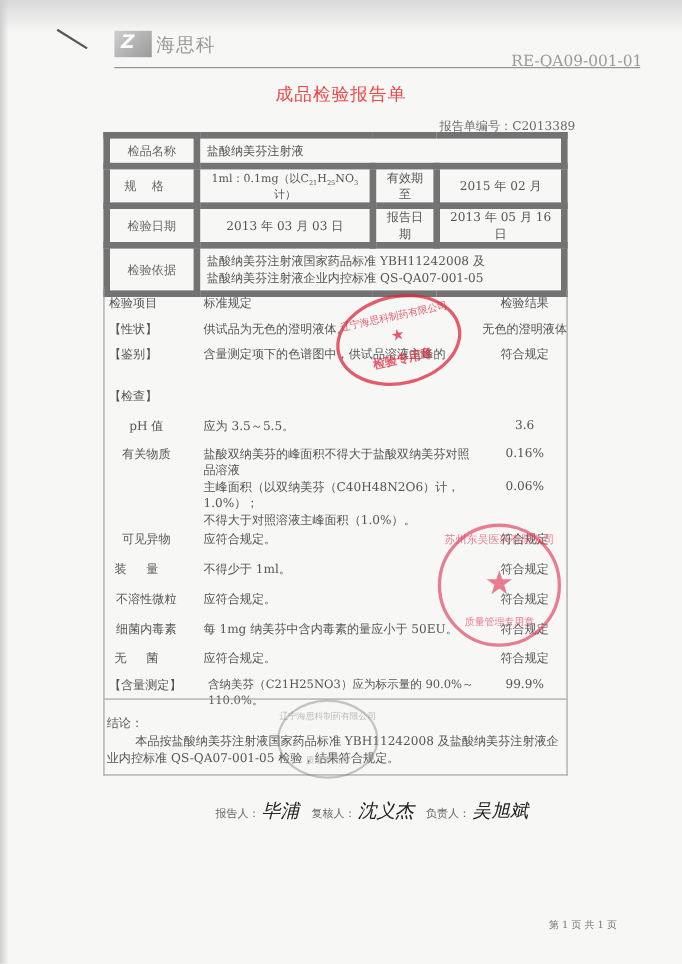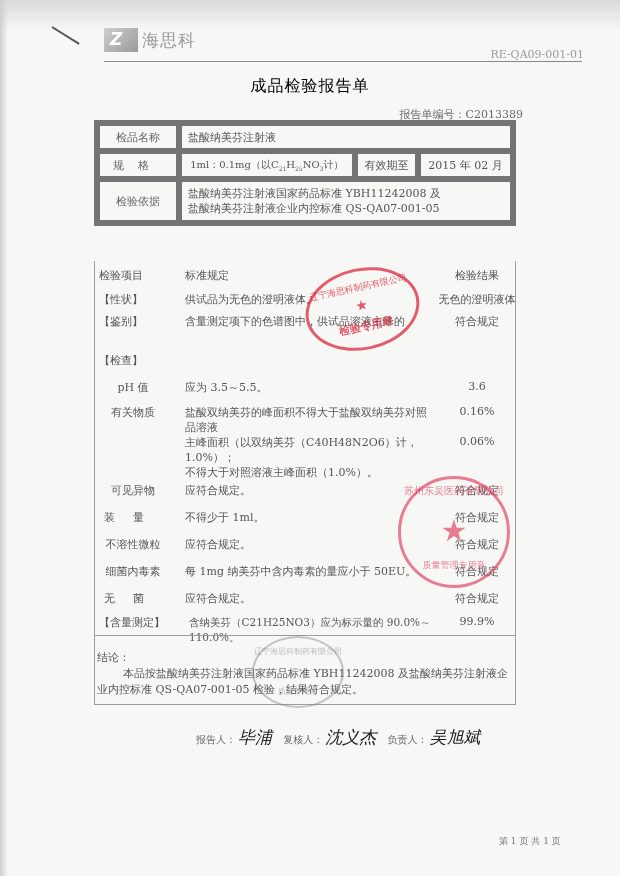--- a/index.html
+++ b/index.html
@@ -28,28 +28,28 @@
   }
   .logo-box span {
     position:absolute; left:6px; top:1px; font-size:17px; font-style:italic;
     color:#fff; font-family:"DejaVu Sans",sans-serif; font-weight:bold;
   }
   .logo-text {
     position:absolute; left:38px; top:3px; font-size:17px; color:#9a9a9a;
     font-family:"DejaVu Sans",sans-serif; letter-spacing:1px;
   }
   .doc-code {
-    position:absolute; right:-2px; top:22px; font-size:11px; color:#9a9a9a;
+    position:absolute; right:-2px; top:22px; font-size:14px; color:#9a9a9a;
   }
   .header-rule {
     position:absolute; left:0; top:35px; width:478px; height:1px; background:#8a8a8a;
   }
   .title {
     position:absolute; left:0; width:620px; top:76px; text-align:center;
-    font-size:16px; color:#000000; letter-spacing:1px;
+    font-size:16px; color:#ef4444; letter-spacing:1px;
   }
   .report-no {
     position:absolute; right:97px; top:107px; font-size:11px; color:#6a6a6a;margin-left:21px;
   }
   table.info {
     position:absolute; left:94px; top:120px; width:422px;
     border-collapse:collapse; font-size:11px;
   }
   table.info td {
     border:6px solid #737373; height:22px; padding:0 6px; color:#555;
@@ -121,20 +121,26 @@
     <td class="lbl">检品名称</td>
     <td colspan="3">盐酸纳美芬注射液</td>
   </tr>
   <tr>
     <td class="lbl"><span class="spaced">规格</span></td>
     <td class="c" style="font-size:10px"><span>1ml：0.1mg（以C</span><sub>21</sub><span>H</span><sub>25</sub><span>NO</span><sub>3</sub><span>计）</span></td>
     <td class="c">有效期至</td>
     <td class="c">2015 年 02 月</td>
   </tr>
   <tr>
+    <td class="lbl">检验日期</td>
+    <td class="c">2013 年 03 月 03 日</td>
+    <td class="c">报告日期</td>
+    <td class="c">2013 年 05 月 16 日</td>
+  </tr>
+  <tr>
     <td class="lbl" style="height:38px">检验依据</td>
     <td colspan="3" style="line-height:15px">
       <div>盐酸纳美芬注射液国家药品标准 YBH11242008 及</div>
       <div>盐酸纳美芬注射液企业内控标准 QS-QA07-001-05</div>
     </td>
   </tr>
 </tbody>
   </table>
 
 <div class="results">

